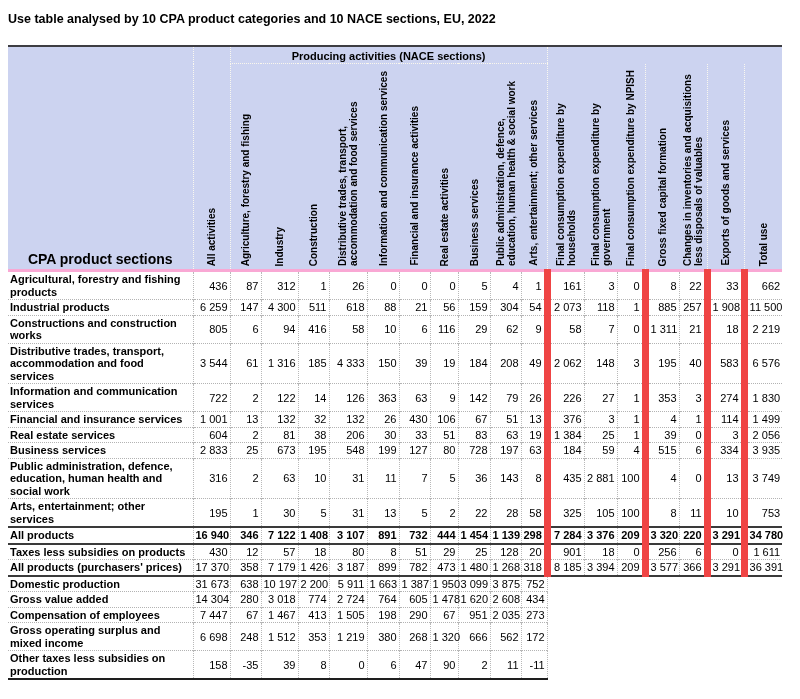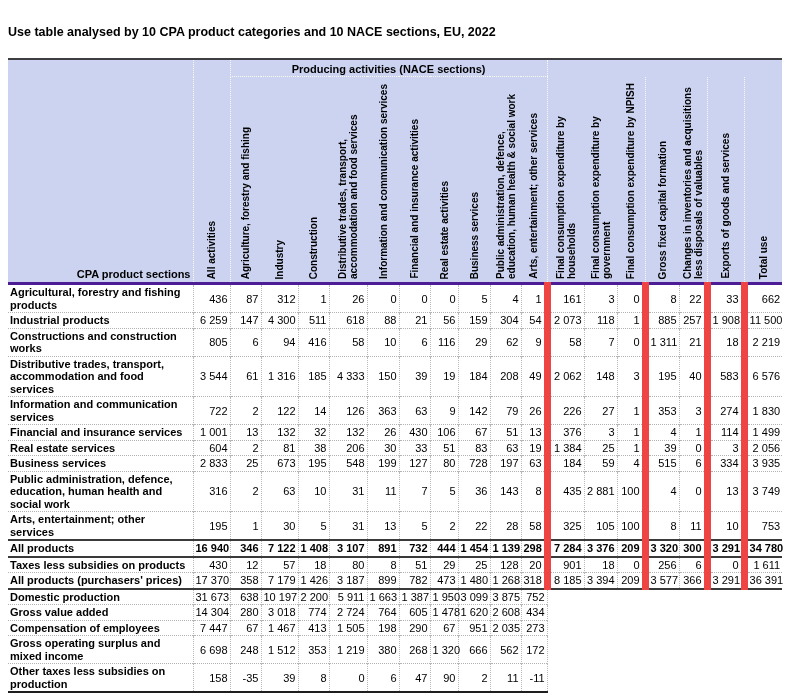--- a/index.html
+++ b/index.html
@@ -1,34 +1,34 @@
 <!DOCTYPE html>
 <html><head>
 <meta charset="utf-8">
 <style>
   html,body{margin:0;padding:0;background:#fff;}
   body{width:800px;height:699px;overflow:hidden;box-sizing:border-box;
        font-family:"Liberation Sans",sans-serif;color:#000;}
   .page{padding:9px 8px 0 8px;}
-  .title{font-size:12.5px;font-weight:bold;margin:16px 0 3px 0;}
+  .title{font-size:12.5px;font-weight:bold;margin:3px 0 3px 0;}
   .subtitle{font-size:11.5px;margin:0 0 0 0;}
   
   table{border-collapse:collapse;table-layout:fixed;width:774px;margin-top:19px;
         font-size:11px;border-top:2px solid #3d3d42;}
-  thead{border-bottom:3px solid #4c1d95;}
+  thead{border-bottom:3px solid #f9a8d4;}
   thead th{background:#ccd3f0;font-weight:bold;padding:0;}
   th.hgroup{font-size:11px;text-align:center;border-bottom:1px dotted #faf7ec;
             padding:2px 0 1px 0;height:13px;}
   th.htop{height:13px;}
   .hsep{border-left:1px dotted rgba(252,250,238,.95);}
   th.vth{vertical-align:bottom;height:202px;padding:0 1px 3px 1px;}
   .vtext{writing-mode:vertical-rl;transform:rotate(180deg);
          font-weight:bold;font-size:10px;line-height:1.1;text-align:left;
          max-height:197px;margin:0 auto;white-space:normal;}
-  th.rowhead{vertical-align:bottom;text-align:right;font-size:11px;
+  th.rowhead{vertical-align:bottom;text-align:center;font-size:14px;
              padding:0 2px 2px 2px;}
   
   tbody td{border-top:1px dotted #b3b3b3;padding:1px 2px;text-align:right;
            vertical-align:middle;line-height:12px;white-space:nowrap;}
   tbody tr:first-child td{border-top:none;}
   td.label{font-weight:bold;text-align:left;border-left:none;padding:1px 2px;
            white-space:normal;line-height:12.5px;}
   .sep-dot{border-left:1px dotted #b9b9b9;}
   .sep-solid{border-left:7px solid #ef4444;}
   tr.row-total td{border-top:2px solid #3a3a3a;border-bottom:2px solid #3a3a3a;
@@ -351,21 +351,21 @@
           <td class="num sep-dot">891</td>
           <td class="num sep-dot">732</td>
           <td class="num sep-dot">444</td>
           <td class="num sep-dot">1 454</td>
           <td class="num sep-dot">1 139</td>
           <td class="num sep-dot">298</td>
           <td class="num sep-solid">7 284</td>
           <td class="num sep-dot">3 376</td>
           <td class="num sep-dot">209</td>
           <td class="num sep-solid">3 320</td>
-          <td class="num sep-dot">300</td>
+          <td class="num sep-dot">220</td>
           <td class="num sep-solid">3 291</td>
           <td class="num sep-solid">34 780</td>
         </tr>
         <tr class="">
           <td class="label">Taxes less subsidies on products</td>
           <td class="num sep-dot">430</td>
           <td class="num sep-dot">12</td>
           <td class="num sep-dot">57</td>
           <td class="num sep-dot">18</td>
           <td class="num sep-dot">80</td>

